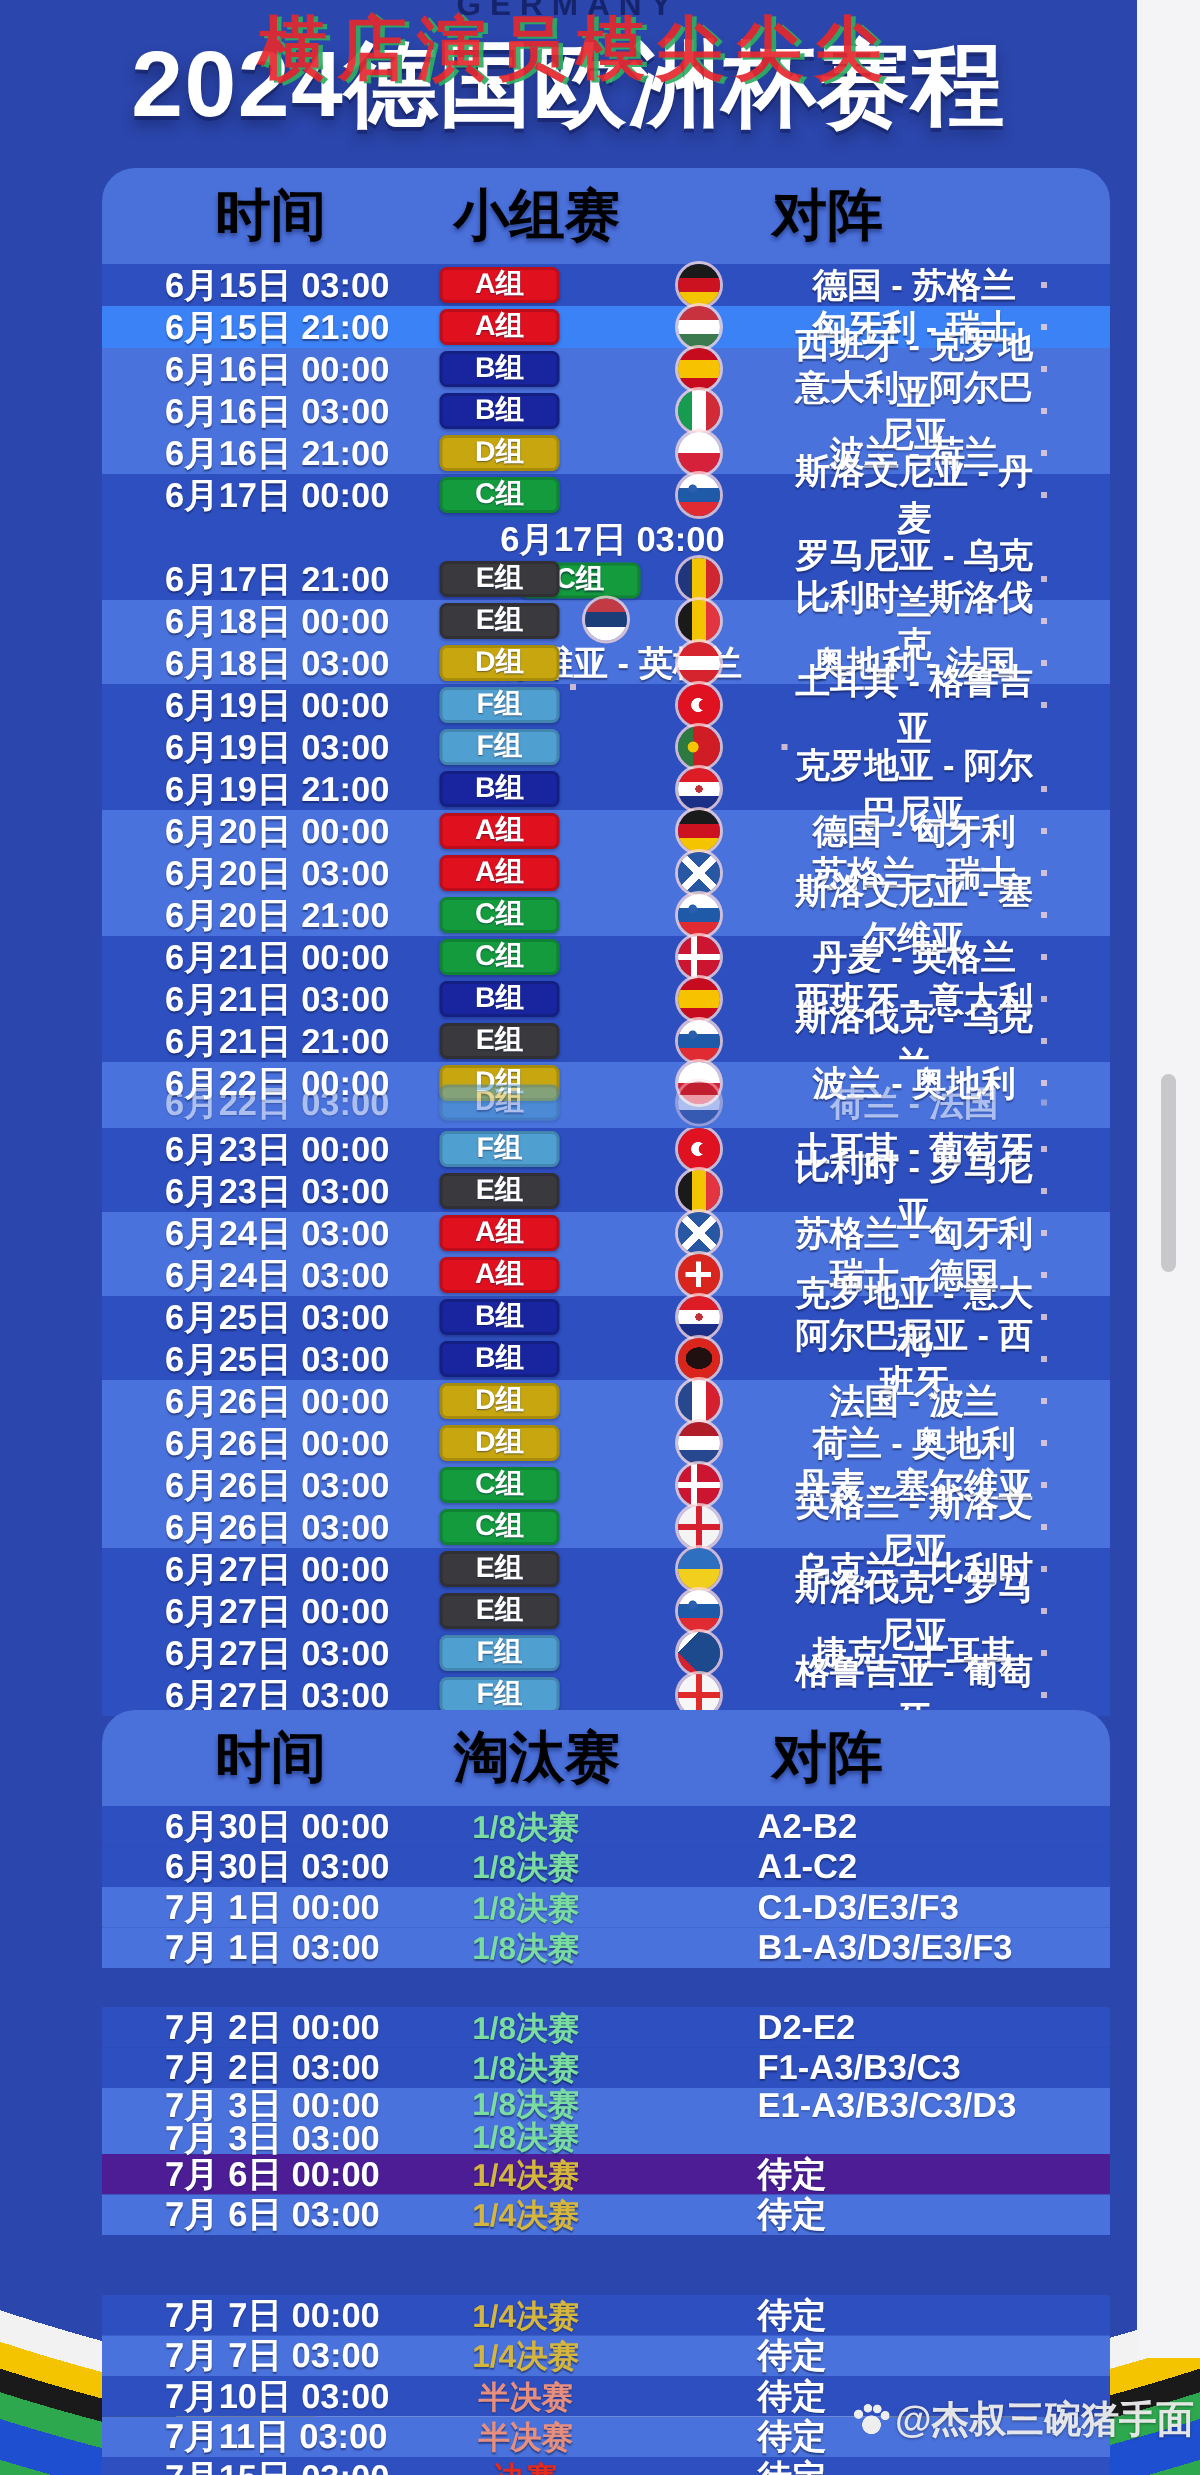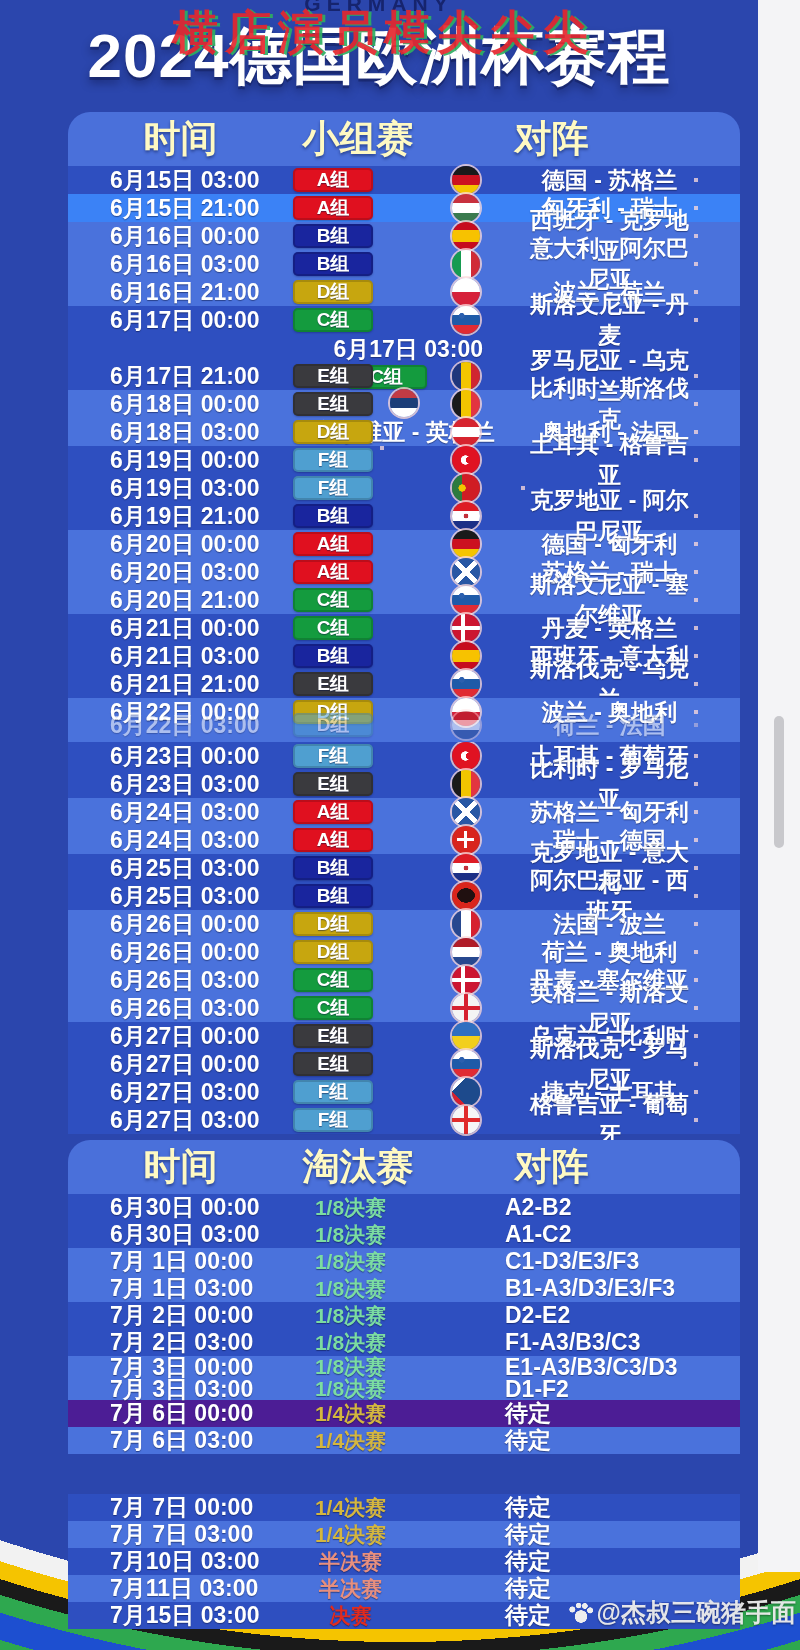--- a/index.html
+++ b/index.html
@@ -19,22 +19,22 @@
   .germany{position:absolute;top:-8px;left:0;width:758px;text-align:center;
            font-size:21px;font-weight:700;letter-spacing:6px;color:#16246e;}
   .title{position:absolute;top:14px;left:0;width:758px;text-align:center;
          font-size:62px;font-weight:900;color:#fff;letter-spacing:1px;
          text-shadow:0 3px 0 rgba(15,25,80,.45),0 6px 10px rgba(0,0,30,.35);}
   .wm-top{position:absolute;top:2px;left:172px;font-size:46px;font-weight:700;
           letter-spacing:7px;color:#e4282e;text-shadow:3px 1px 0 #2fae62;opacity:.92;}
   .panel{position:absolute;left:68px;width:672px;}
   .panel-group{top:112px;}
   .panel-ko{top:1140px;}
-  .phead{height:54px;border-radius:22px 22px 0 0;background:#4a70da;
-         display:flex;align-items:center;color:#fef9c3;font-weight:900;font-size:37px;
+  .phead{height:64px;border-radius:22px 22px 0 0;background:#4a70da;
+         display:flex;align-items:center;color:#000000;font-weight:900;font-size:37px;
          text-shadow:0 2px 3px rgba(5,15,60,.45);}
   .h-time{width:225px;text-align:center;}
   .h-stage{width:130px;text-align:center;}
   .h-vs{flex:1;text-align:center;padding-right:60px;}
   .grow,.krow{display:flex;align-items:center;color:#fff;
               text-shadow:0 1px 1px rgba(8,18,60,.5);}
   .grow{height:28px;}
   .krow{height:27px;}
   .krow.squeeze{height:22px;}
   .c-time{width:225px;padding-left:42px;box-sizing:border-box;
@@ -490,39 +490,38 @@
         <div class="krow" style="background: rgb(74, 114, 220);">
           <div class="c-time">7月 1日 00:00</div>
           <div class="k-stage" style="color: rgb(123, 220, 162);">1/8决赛</div>
           <div class="k-vs">C1-D3/E3/F3</div>
         </div>
         <div class="krow" style="background: rgb(74, 114, 220);">
           <div class="c-time">7月 1日 03:00</div>
           <div class="k-stage" style="color: rgb(123, 220, 162);">1/8决赛</div>
           <div class="k-vs">B1-A3/D3/E3/F3</div>
         </div>
-        <div class="krow" style="background: rgb(46, 79, 192);">
+        <div class="krow" style="background: rgb(46, 79, 192); margin-top: 26px;">
           <div class="c-time">7月 2日 00:00</div>
           <div class="k-stage" style="color: rgb(123, 220, 162);">1/8决赛</div>
           <div class="k-vs">D2-E2</div>
         </div>
         <div class="krow" style="background: rgb(46, 79, 192);">
           <div class="c-time">7月 2日 03:00</div>
           <div class="k-stage" style="color: rgb(123, 220, 162);">1/8决赛</div>
           <div class="k-vs">F1-A3/B3/C3</div>
         </div>
         <div class="krow squeeze" style="background: rgb(74, 114, 220);">
           <div class="c-time">7月 3日 00:00</div>
           <div class="k-stage" style="color: rgb(123, 220, 162);">1/8决赛</div>
           <div class="k-vs">E1-A3/B3/C3/D3</div>
         </div>
         <div class="krow squeeze" style="background: rgb(74, 114, 220);">
           <div class="c-time">7月 3日 03:00</div>
           <div class="k-stage" style="color: rgb(123, 220, 162);">1/8决赛</div>
-          <div class="k-vs">D1-F2</div>
         </div>
         <div class="krow" style="background: #4c1d95;">
           <div class="c-time">7月 6日 00:00</div>
           <div class="k-stage" style="color: rgb(212, 182, 63);">1/4决赛</div>
           <div class="k-vs">待定</div>
         </div>
         <div class="krow" style="background: rgb(74, 114, 220);">
           <div class="c-time">7月 6日 03:00</div>
           <div class="k-stage" style="color: rgb(212, 182, 63);">1/4决赛</div>
           <div class="k-vs">待定</div>

